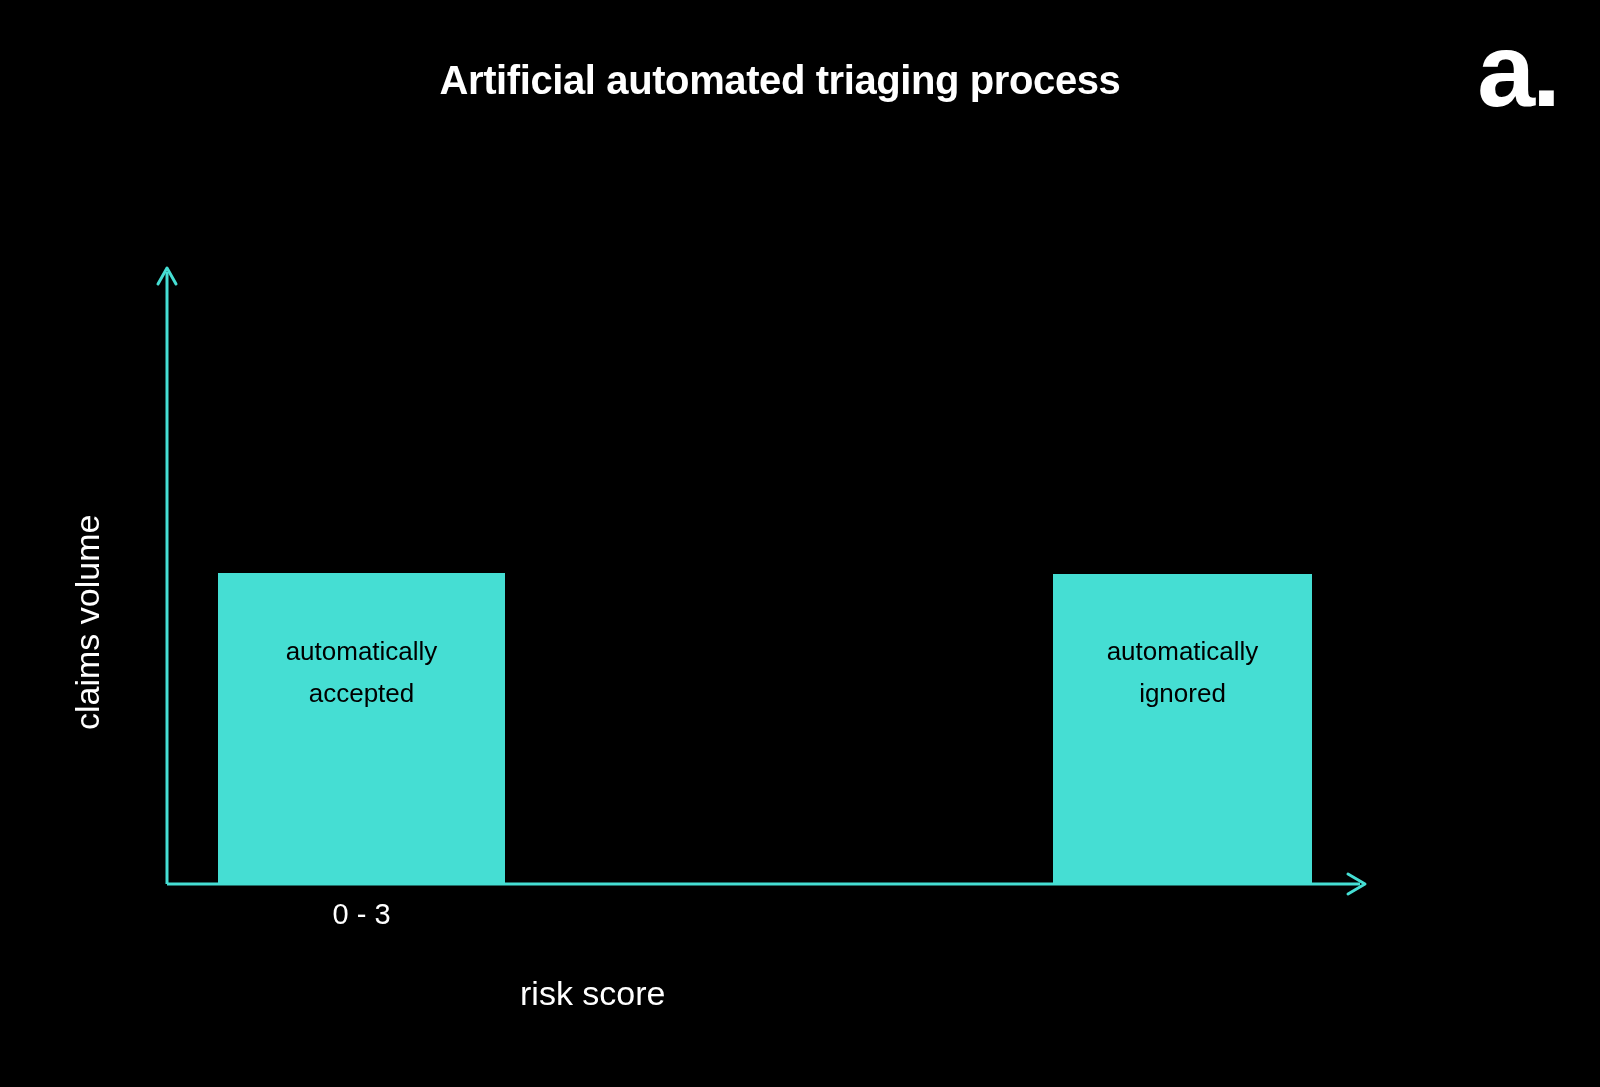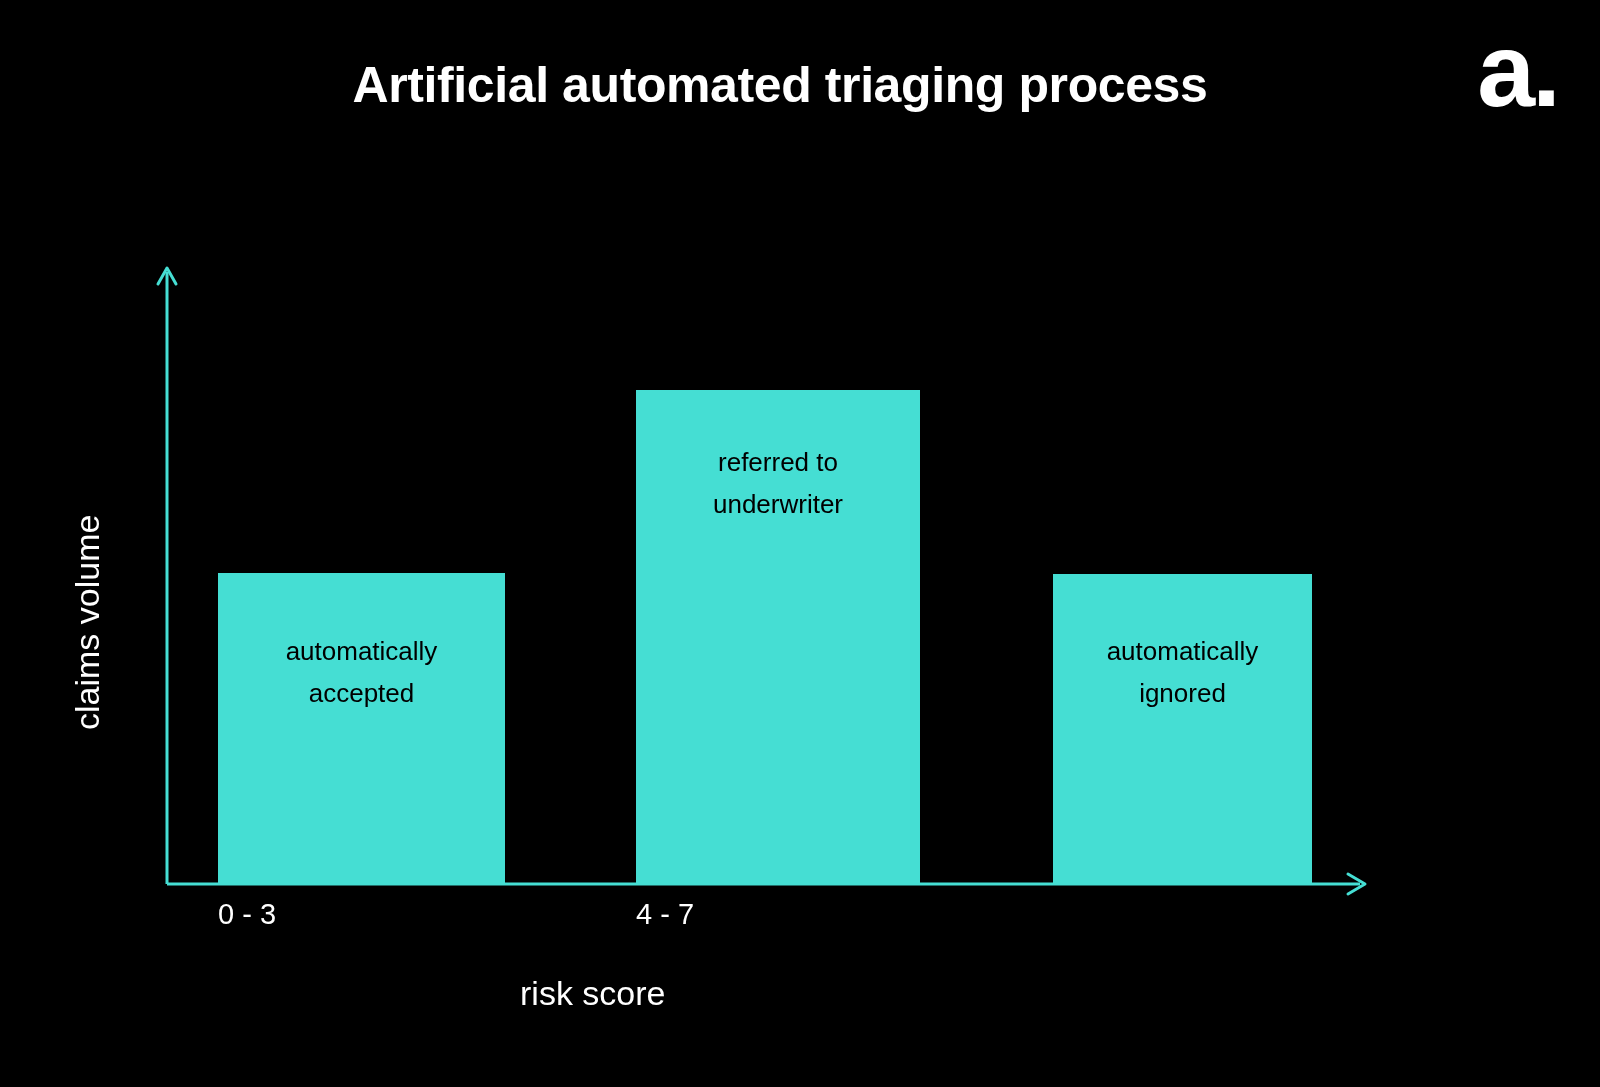--- a/index.html
+++ b/index.html
@@ -22,21 +22,21 @@
   }
 
   
   #chart-title {
     position: absolute;
     left: 0;
     top: 58px;
     width: 1560px;
     text-align: center;
     color: #ffffff;
-    font-size: 50px;
+    font-size: 40px;
     font-weight: bold;
     letter-spacing: -0.4px;
     line-height: 1.1;
     white-space: nowrap;
   }
   #brand-logo {
     position: absolute;
     right: 42px;
     top: 18px;
     color: #ffffff;
@@ -70,20 +70,21 @@
     width: 100%;
     text-align: center;
     color: #000000;
     font-size: 26px;
     line-height: 1.62;
     white-space: pre-line;
   }
 
   .tick-label {
     position: absolute;
+    text-align: center;
     color: #ffffff;
     font-size: 29px;
     line-height: 1;
     white-space: nowrap;
   }
 
   #x-axis-label {
     position: absolute;
     text-align: left;
     color: #ffffff;
@@ -121,31 +122,26 @@
       <line x1="167" y1="884" x2="1360" y2="884" stroke="#45ded3" stroke-width="3"></line>
 
       <polyline points="1348,874 1365,884 1348,894" fill="none" stroke="#45ded3" stroke-width="3" stroke-linecap="round" stroke-linejoin="round"></polyline>
     </svg>
 
     <div class="bar" style="left:218px; top:573px; width:287px; height:311px;">
       <div class="bar-label" style="top:57px;">automatically
 accepted</div>
     </div>
 
-    <div class="bar" style="left:636px; top:390px; width:284px; height:494px;">
-      <div class="bar-label" style="top:51px;">referred to
-underwriter</div>
-    </div>
 
     <div class="bar" style="left:1053px; top:574px; width:259px; height:310px;">
       <div class="bar-label" style="top:56px;">automatically
 ignored</div>
     </div>
 
     <div class="tick-label" style="left:218px; top:900px; width:287px;">0 - 3</div>
-    <div class="tick-label" style="left:636px; top:900px; width:284px;">4 - 7</div>
 
     <div id="x-axis-label" style="left:520px; top:976px; width:520px;">risk score</div>
 
     <div id="y-axis-label" style="left:70px; top:730px;">claims volume</div>
 
   </div>
 </div>
 
 </body></html>

